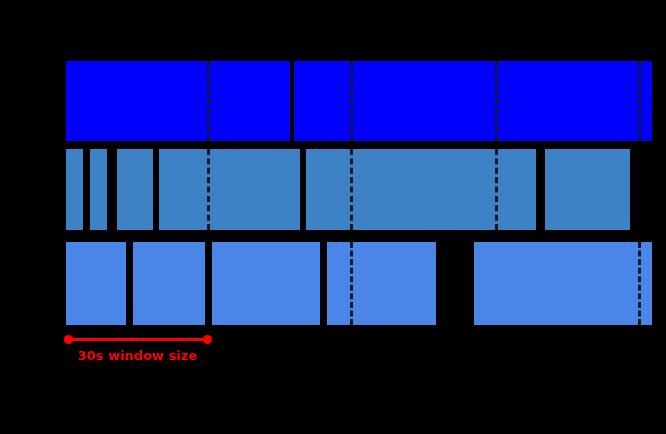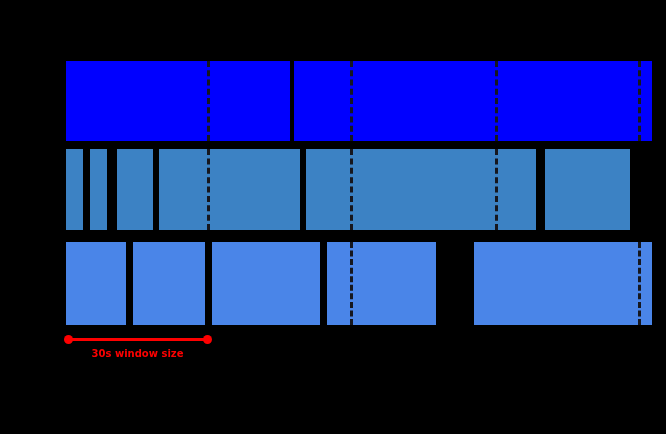--- a/index.html
+++ b/index.html
@@ -61,21 +61,21 @@
     position: absolute;
     width: 9px;
     height: 9px;
     border-radius: 50%;
     background: #fe0000;
     top: -3px;
   }
   .ann-label {
     position: absolute;
     color: #fe0000;
-    font-size: 10px;
+    font-size: 13px;
     font-weight: bold;
     font-family: "DejaVu Sans", sans-serif;
     white-space: nowrap;
     text-align: center;
   }
 </style>
 </head>
 <body>
 
 <div id="stage">

